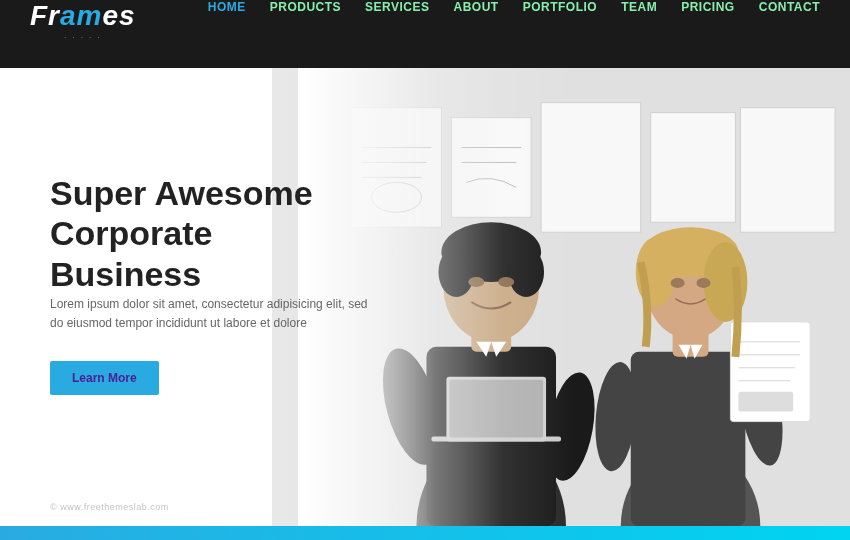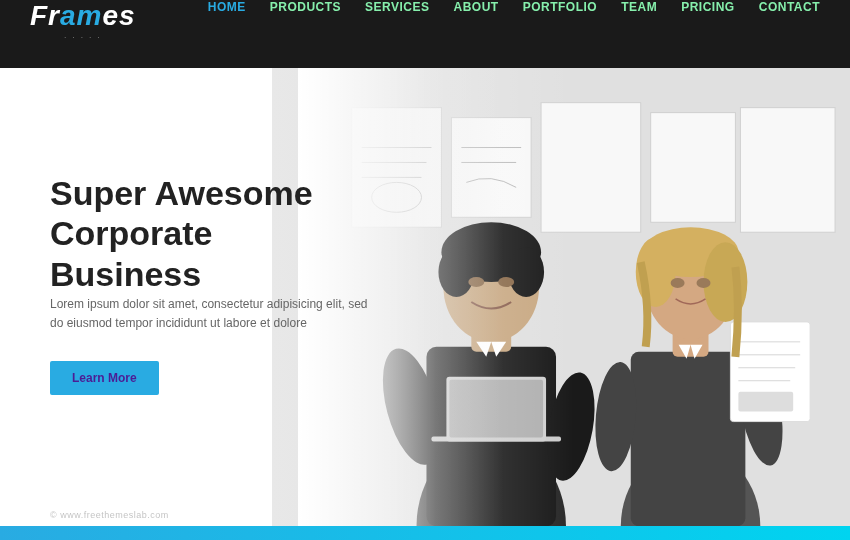--- a/index.html
+++ b/index.html
@@ -158,21 +158,21 @@
       left: 0;
       width: 100%;
       height: 14px;
       background: linear-gradient(to right, #29abe2 0%, #00d4f0 100%);
       z-index: 5;
     }
 
     
     .watermark {
       position: absolute;
-      bottom: 20px;
+      bottom: 28px;
       left: 50px;
       font-size: 9px;
       color: rgba(0,0,0,0.25);
       z-index: 4;
       letter-spacing: 0.5px;
     }
   </style>
 </head>
 <body>
 

